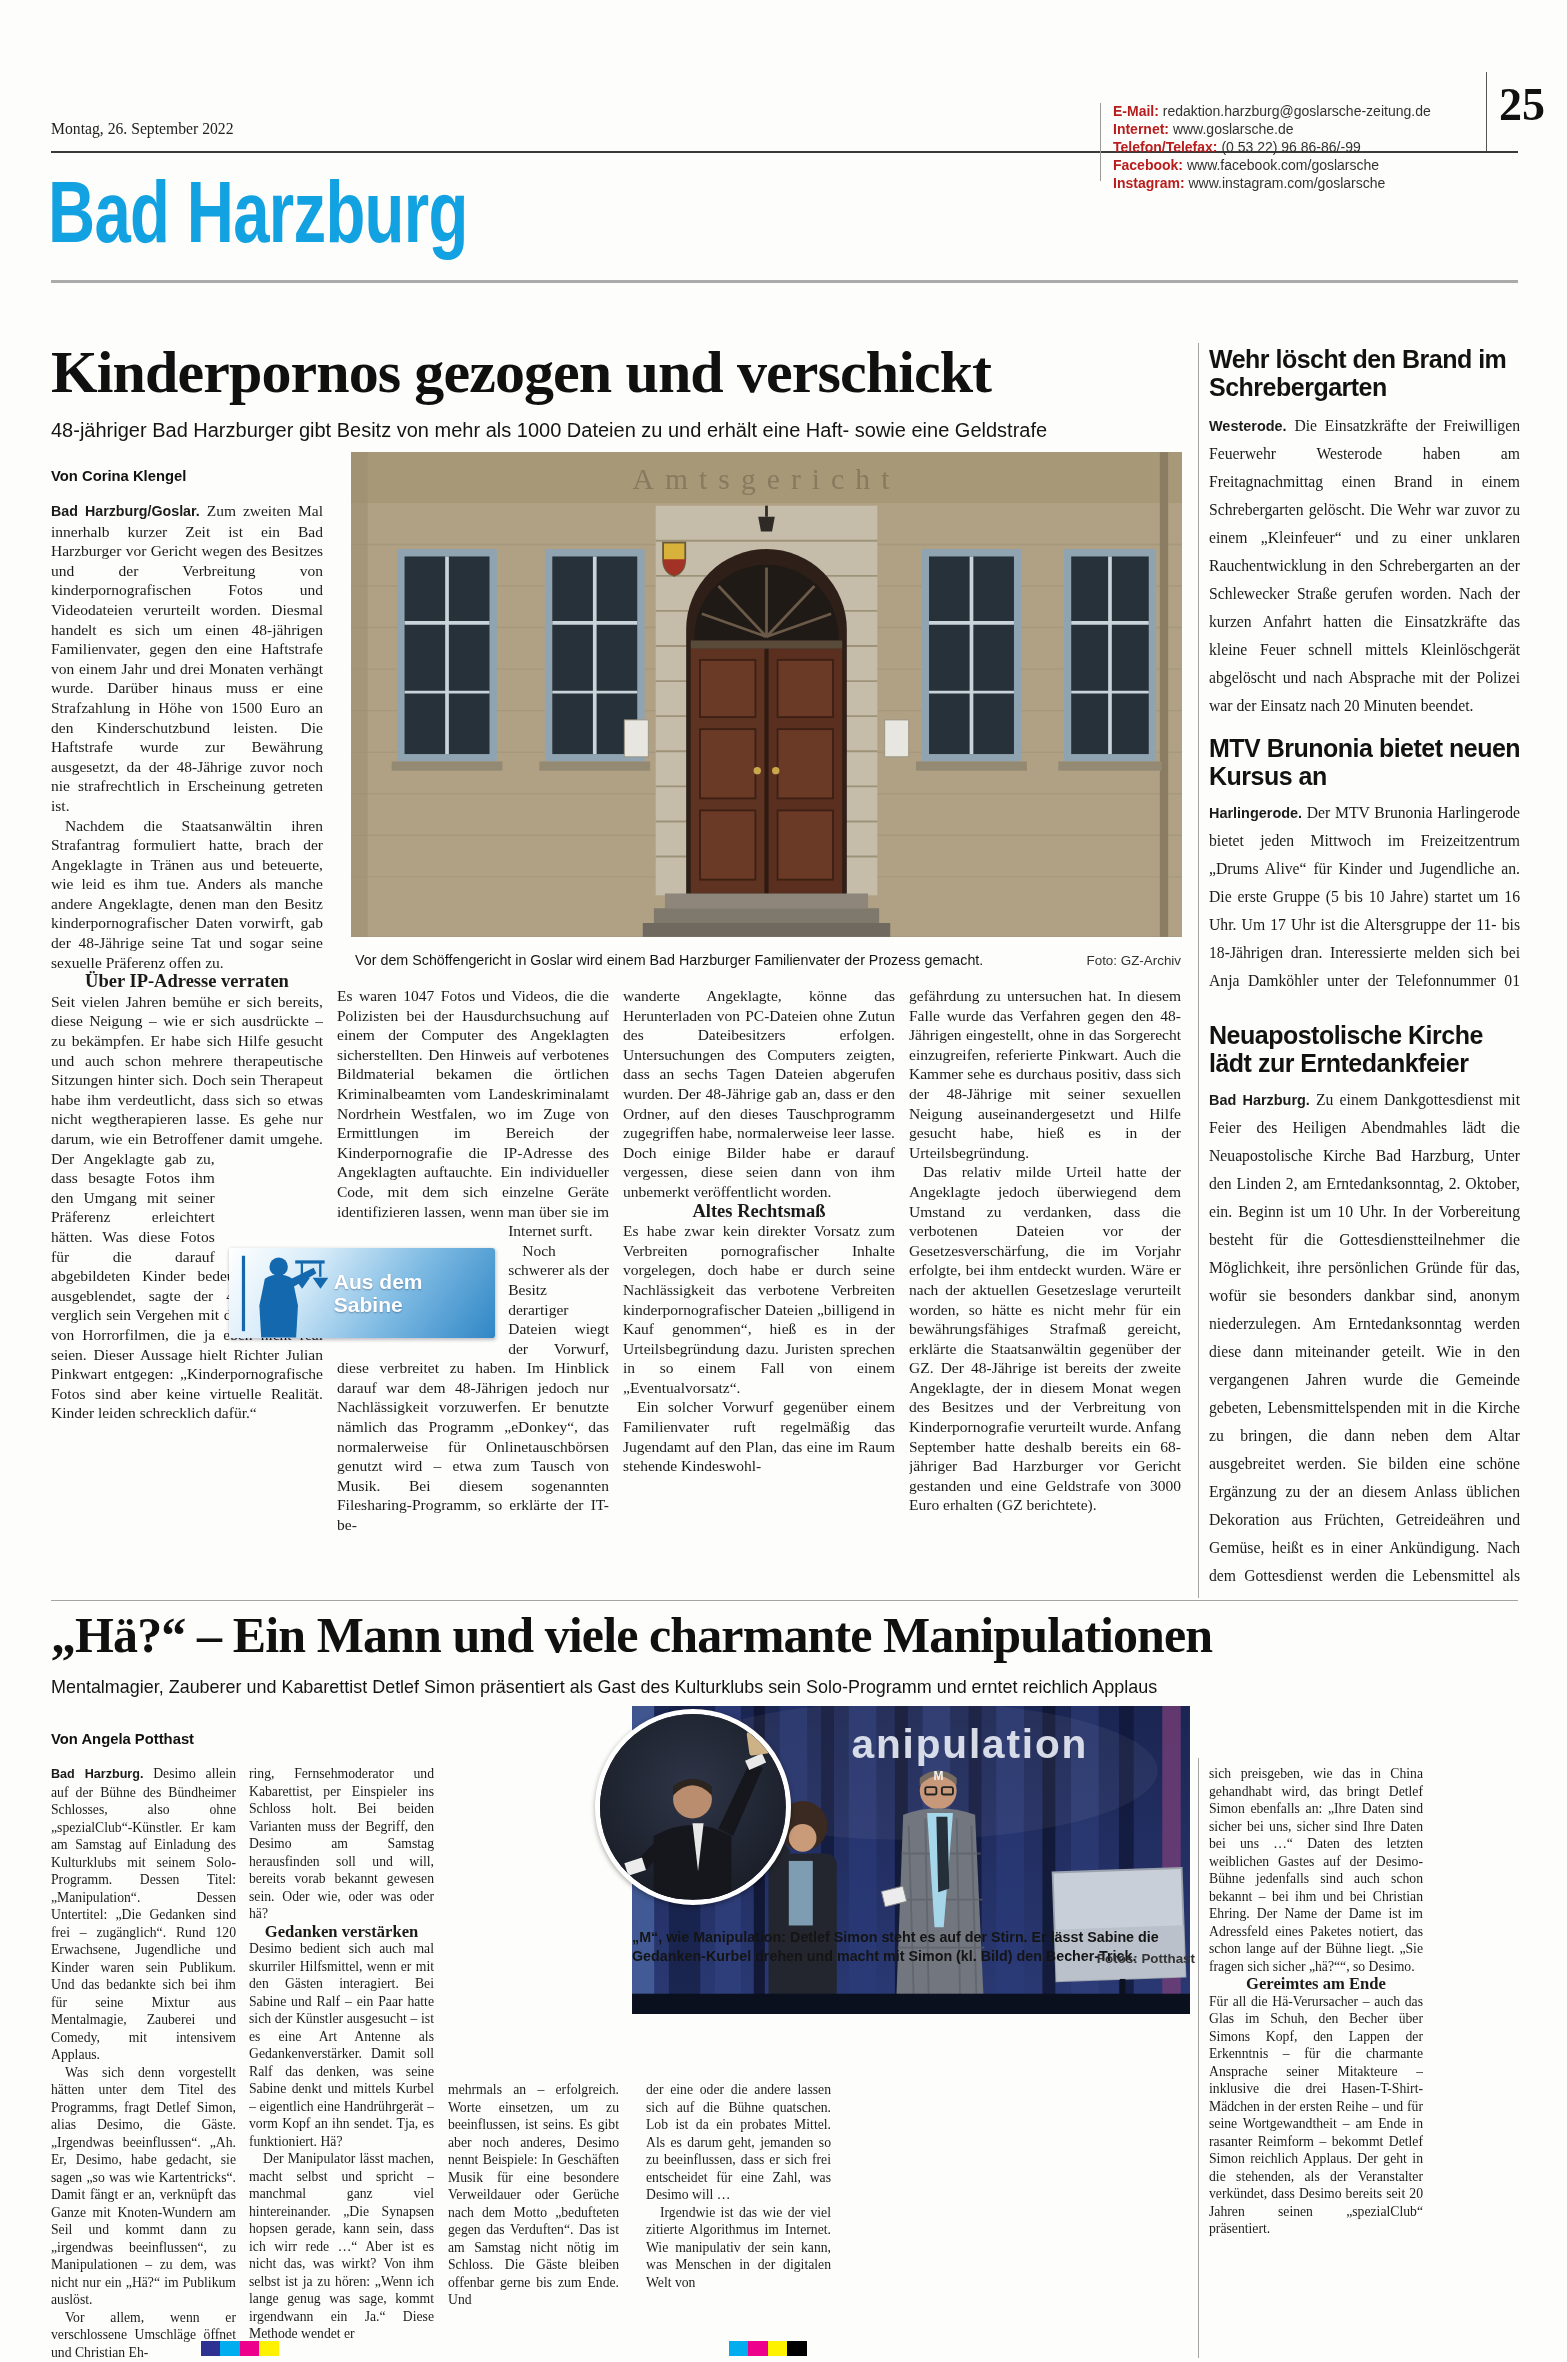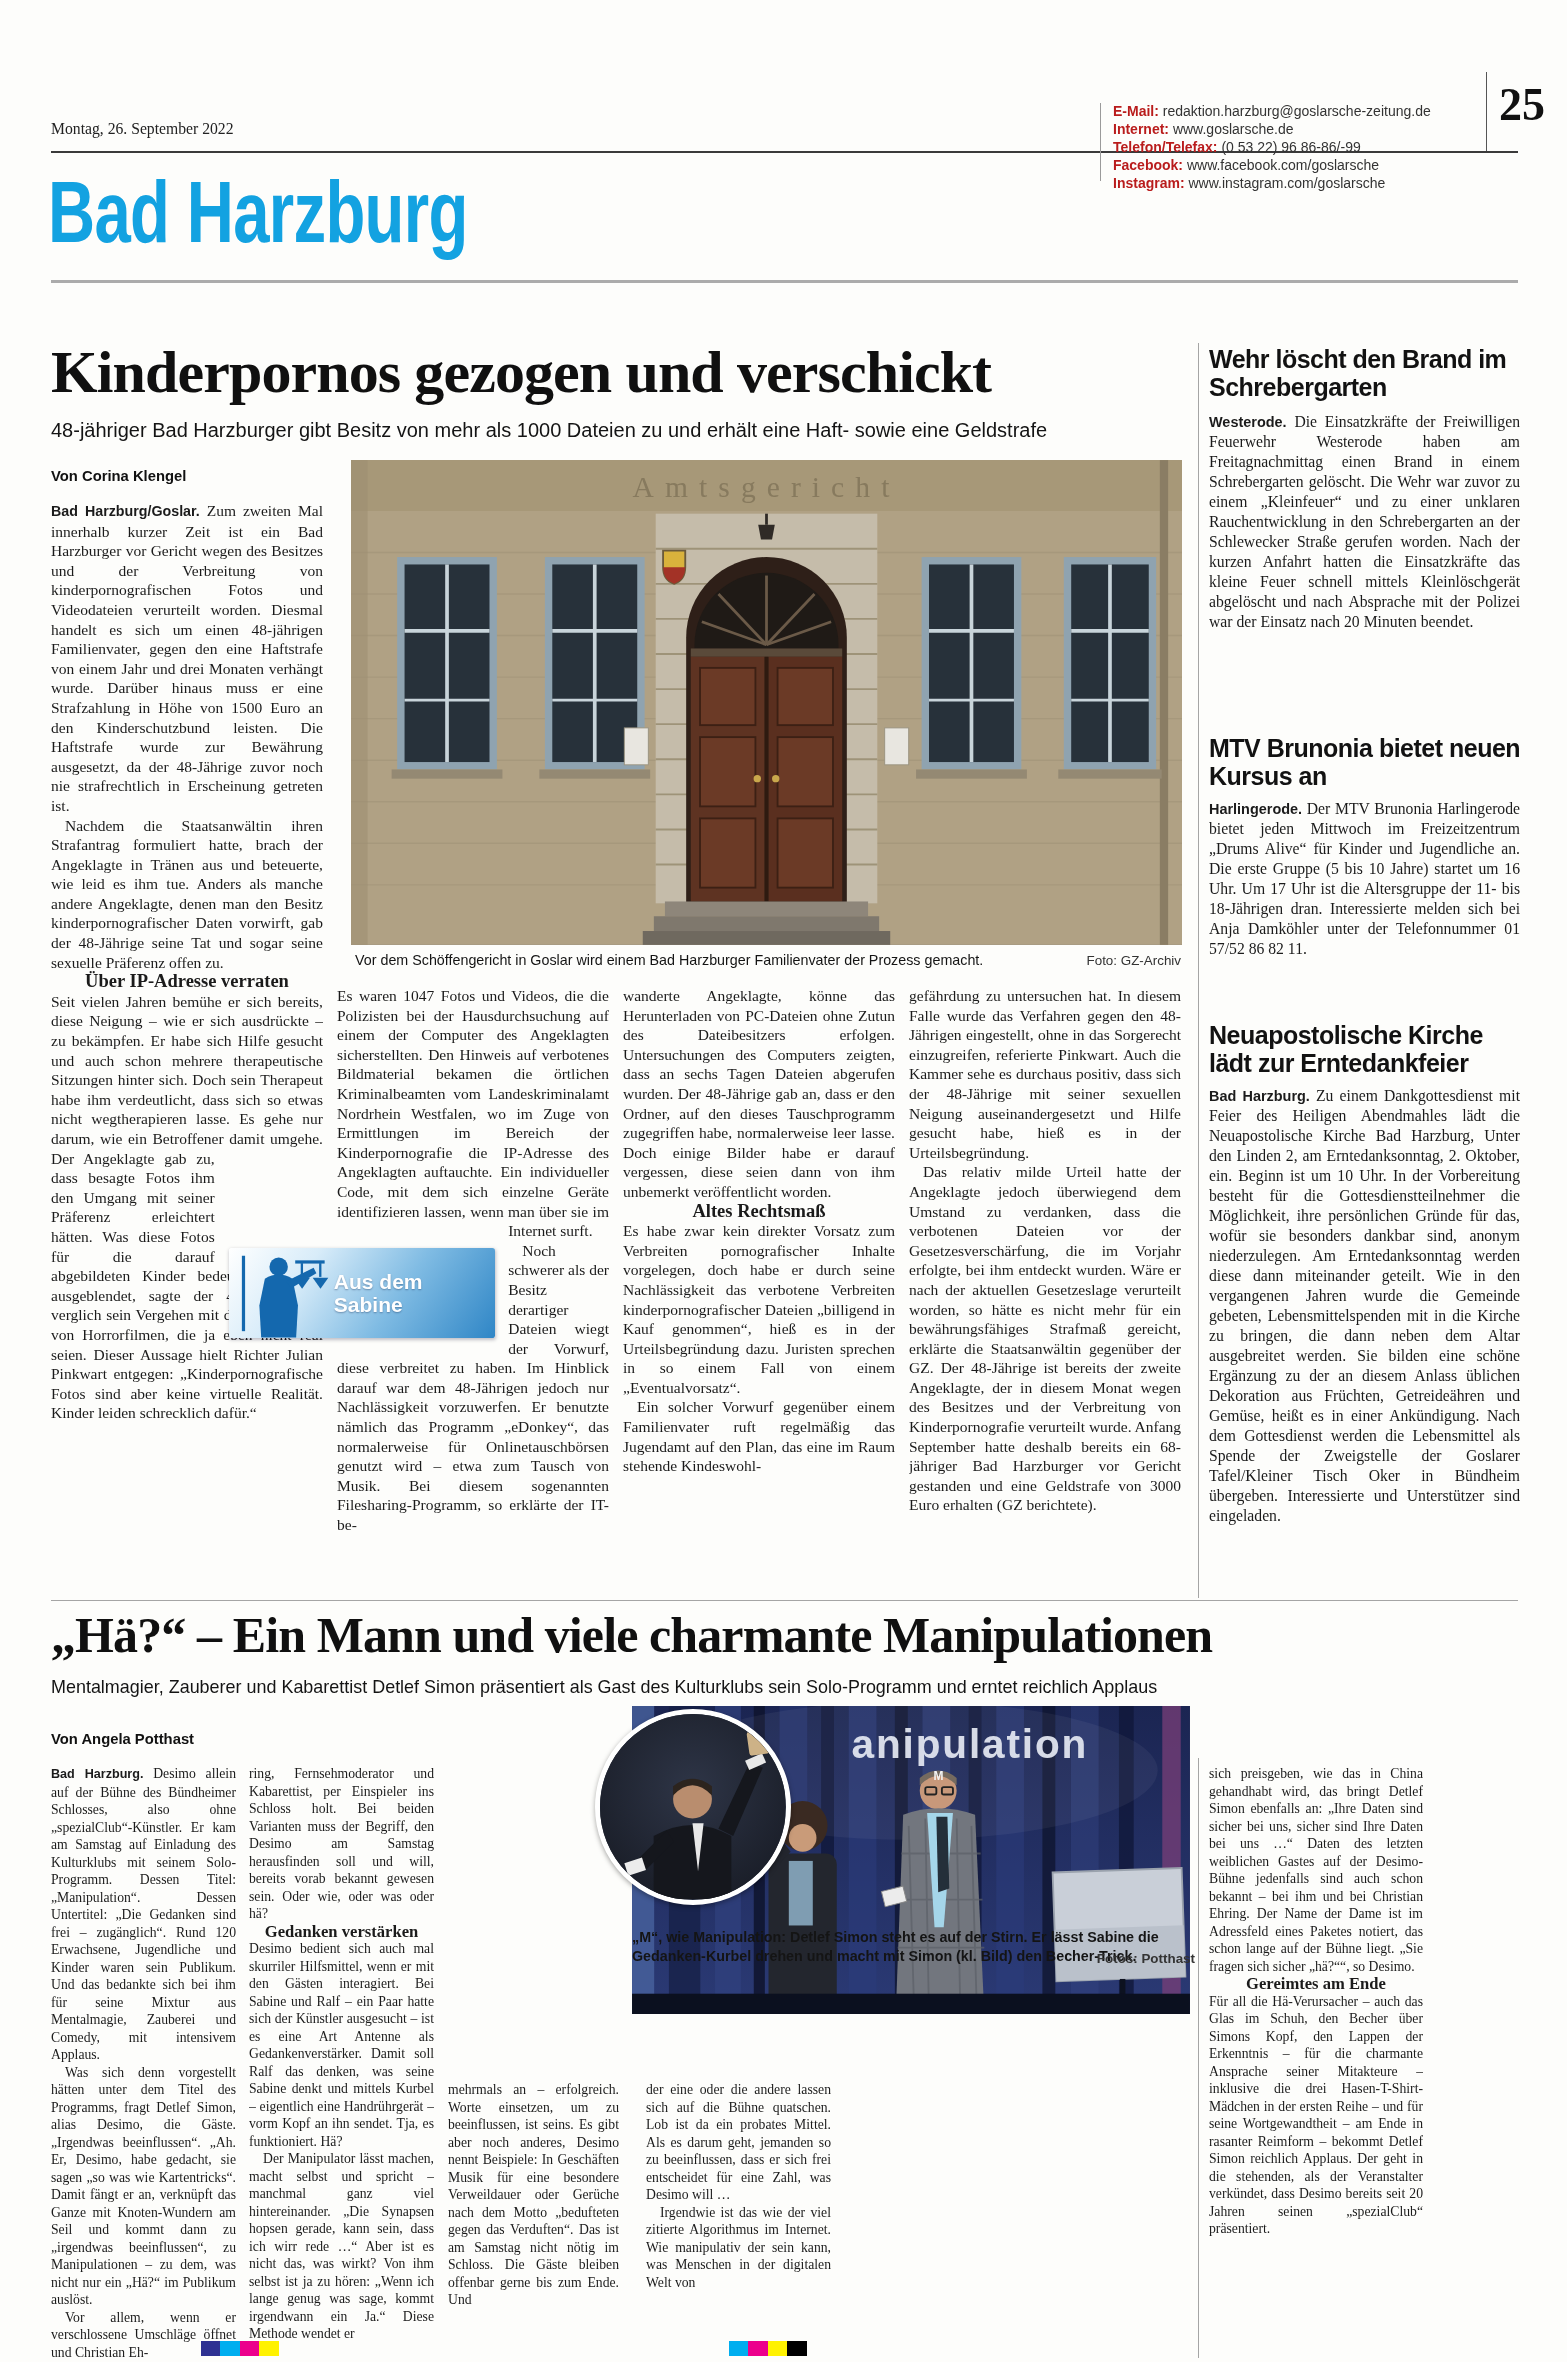--- a/index.html
+++ b/index.html
@@ -16,21 +16,21 @@
   .pagenum{left:1499px;top:78px;font-size:46px;font-weight:bold;color:#111;}
   .masthead{left:48px;top:162px;font-size:87px;font-weight:bold;color:#13a2e1;
             letter-spacing:-0.9px;transform:scaleX(.75);transform-origin:left top;white-space:nowrap;}
   .mastrule{left:51px;top:280px;width:1467px;height:2.8px;background:#ababab;}
   .contact-rule{left:1100px;top:103px;width:0.9px;height:78px;background:#9a9a9a;}
   .contact{left:1113px;top:102px;width:415px;font-size:14px;line-height:18px;color:#333;}
   .contact b{color:#b91c1c;}
   
   .col{position:absolute;text-align:justify;overflow:hidden;hyphens:auto;-webkit-hyphens:auto;}
   .mbody{font-size:15.5px;line-height:19.6px;}
-  .sbody{font-size:15.7px;line-height:20px;}
+  .sbody{font-size:15.7px;line-height:28px;}
   .bbody{font-size:13.7px;line-height:17.5px;}
   .col p{margin:0;}
   .col p.ind{text-indent:14px;}
   .lead{font-family:"Liberation Sans","DejaVu Sans",sans-serif;font-weight:bold;font-size:.92em;}
   .subhead{font-weight:bold;text-align:center;font-size:18.5px;margin:14px 0 9.2px;text-indent:0;}
   .bsubhead{font-weight:bold;text-align:center;font-size:16.6px;margin:12px 0 7.4px;text-indent:0;}
   .gap-r{float:right;width:100px;height:102px;margin:1.8px 0 3.7px 8.3px;}
   .gap-l{float:left;width:162px;height:122px;margin:1.8px 9.2px 3.7px 0;}
   
   .m-headline{left:51px;top:338px;font-size:60px;font-weight:bold;letter-spacing:-0.9px;white-space:nowrap;color:#101010;}
@@ -86,21 +86,21 @@
   <div class="abs m-subtitle sans">48-jähriger Bad Harzburger gibt Besitz von mehr als 1000 Dateien zu und erhält eine Haft- sowie eine Geldstrafe</div>
   <div class="abs byline sans" style="left:51px;top:468px;">Von Corina Klengel</div>
 
   <div class="col mbody" style="left:51px;top:501px;width:272px;height:1100px;">
     <p><b class="lead">Bad Harzburg/Goslar.</b> <span>Zum zweiten Mal innerhalb kurzer Zeit ist ein Bad Harzburger vor Gericht wegen des Besitzes und der Verbreitung von kinderpornografischen Fotos und Videodateien verurteilt worden. Diesmal handelt es sich um einen 48-jährigen Familienvater, gegen den eine Haftstrafe von einem Jahr und drei Monaten verhängt wurde. Darüber hinaus muss er eine Strafzahlung in Höhe von 1500 Euro an den Kinderschutzbund leisten. Die Haftstrafe wurde zur Bewährung ausgesetzt, da der 48-Jährige zuvor noch nie strafrechtlich in Erscheinung getreten ist.</span></p>
     <p class="ind">Nachdem die Staatsanwältin ihren Strafantrag formuliert hatte, brach der Angeklagte in Tränen aus und beteuerte, wie leid es ihm tue. Anders als manche andere Angeklagte, denen man den Besitz kinderpornografischer Daten vorwirft, gab der 48-Jährige seine Tat und sogar seine sexuelle Präferenz offen zu.</p>
     <p class="subhead">Über IP-Adresse verraten</p>
     <p><span>Seit vielen Jahren bemühe er sich bereits, diese Neigung – wie er sich ausdrückte – zu bekämpfen. Er habe sich Hilfe gesucht und auch schon mehrere therapeutische Sitzungen hinter sich. Doch sein Therapeut habe ihm verdeutlicht, dass sich so etwas nicht wegtherapieren lasse. Es gehe nur darum, wie ein Betroffener damit umgehe.</span> <span class="gap-r"></span><span>Der Angeklagte gab zu, dass besagte Fotos ihm den Umgang mit seiner Präferenz erleichtert hätten. Was diese Fotos für die darauf abgebildeten Kinder bedeuten, habe er ausgeblendet, sagte der 48-Jährige. Er verglich sein Vergehen mit dem Anschauen von Horrorfilmen, die ja eben nicht real seien. Dieser Aussage hielt Richter Julian Pinkwart entgegen: „Kinderpornografische Fotos sind aber keine virtuelle Realität. Kinder leiden schrecklich dafür.“</span></p>
   </div>
 
-  <div class="photo" style="left:351px;top:452px;width:831px;height:485px;margin-top:8px;">
+  <div class="photo" style="left:351px;top:452px;width:831px;height:485px;">
     <svg width="831" height="485" viewBox="0 0 900 525">
       <rect x="0" y="0" width="900" height="525" fill="#b0a184"></rect>
       <rect x="0" y="0" width="900" height="55" fill="#a79878"></rect>
       <text x="450" y="40" text-anchor="middle" font-family="Liberation Serif, serif" font-size="32" letter-spacing="12" fill="#877a5e">Amtsgericht</text>
       <g stroke="#a3957a" stroke-width="1.5" opacity=".7">
         <line x1="0" y1="100" x2="900" y2="100"></line>
           <line x1="0" y1="145" x2="900" y2="145"></line>
         <line x1="0" y1="190" x2="900" y2="190"></line>
           <line x1="0" y1="235" x2="900" y2="235"></line>
         <line x1="0" y1="280" x2="900" y2="280"></line>

